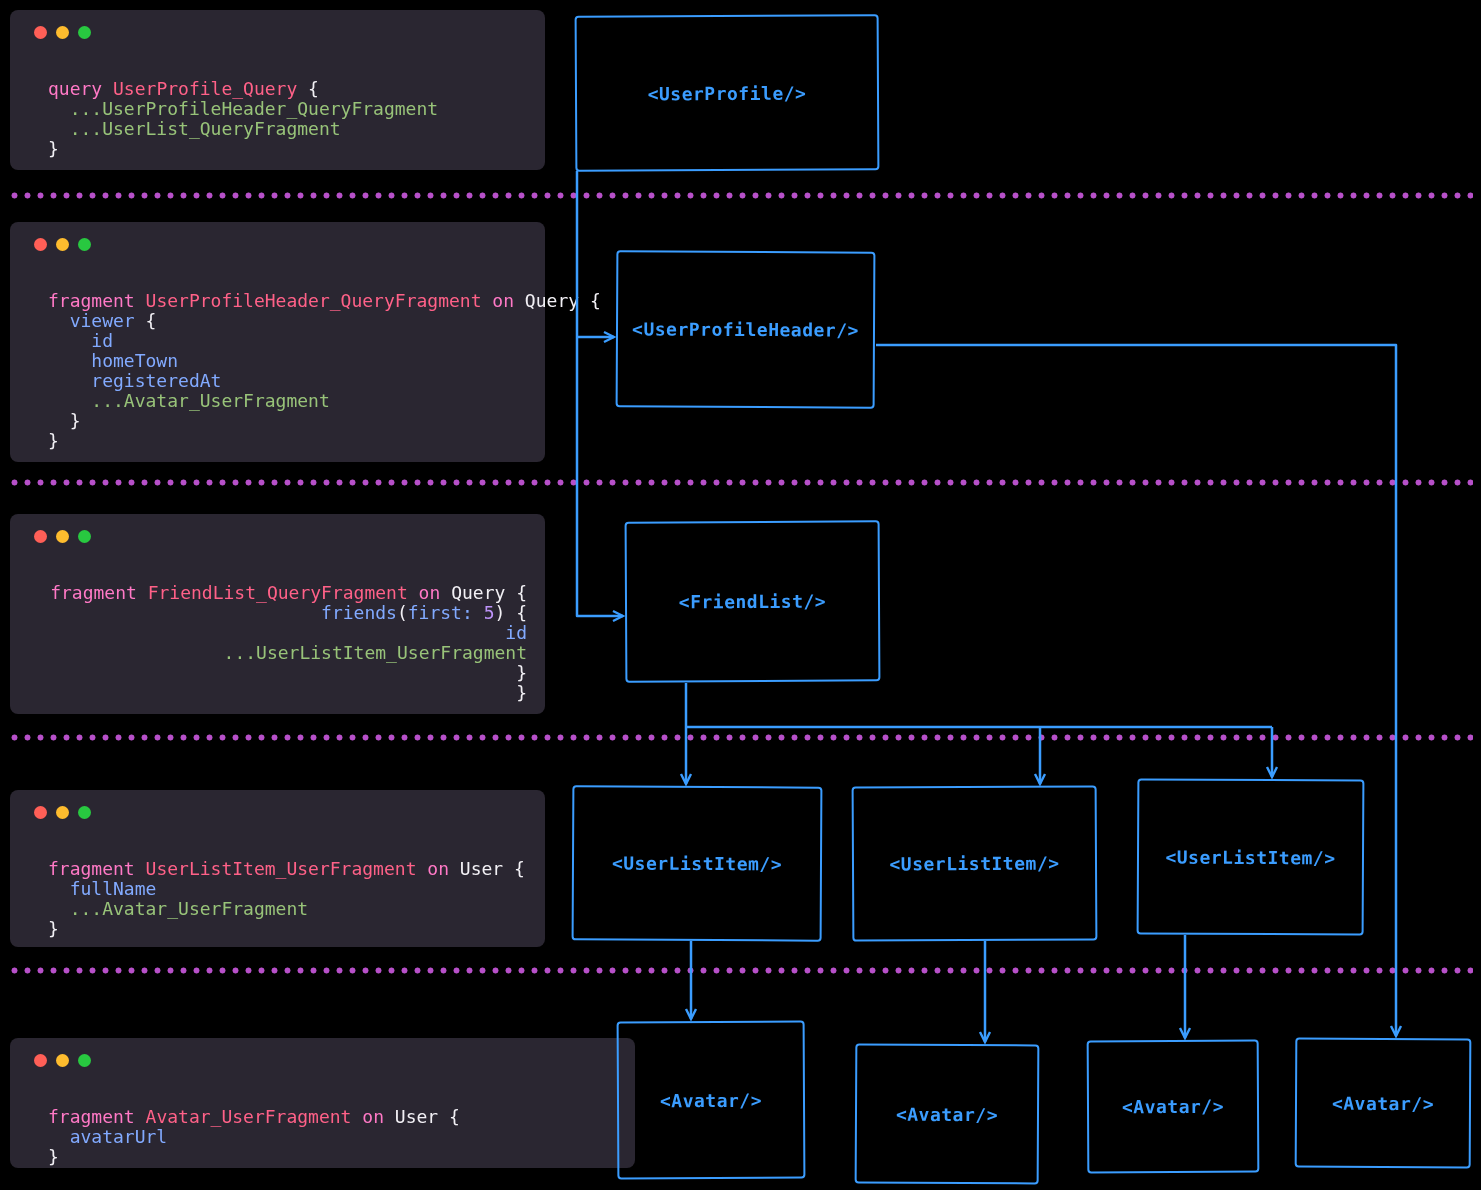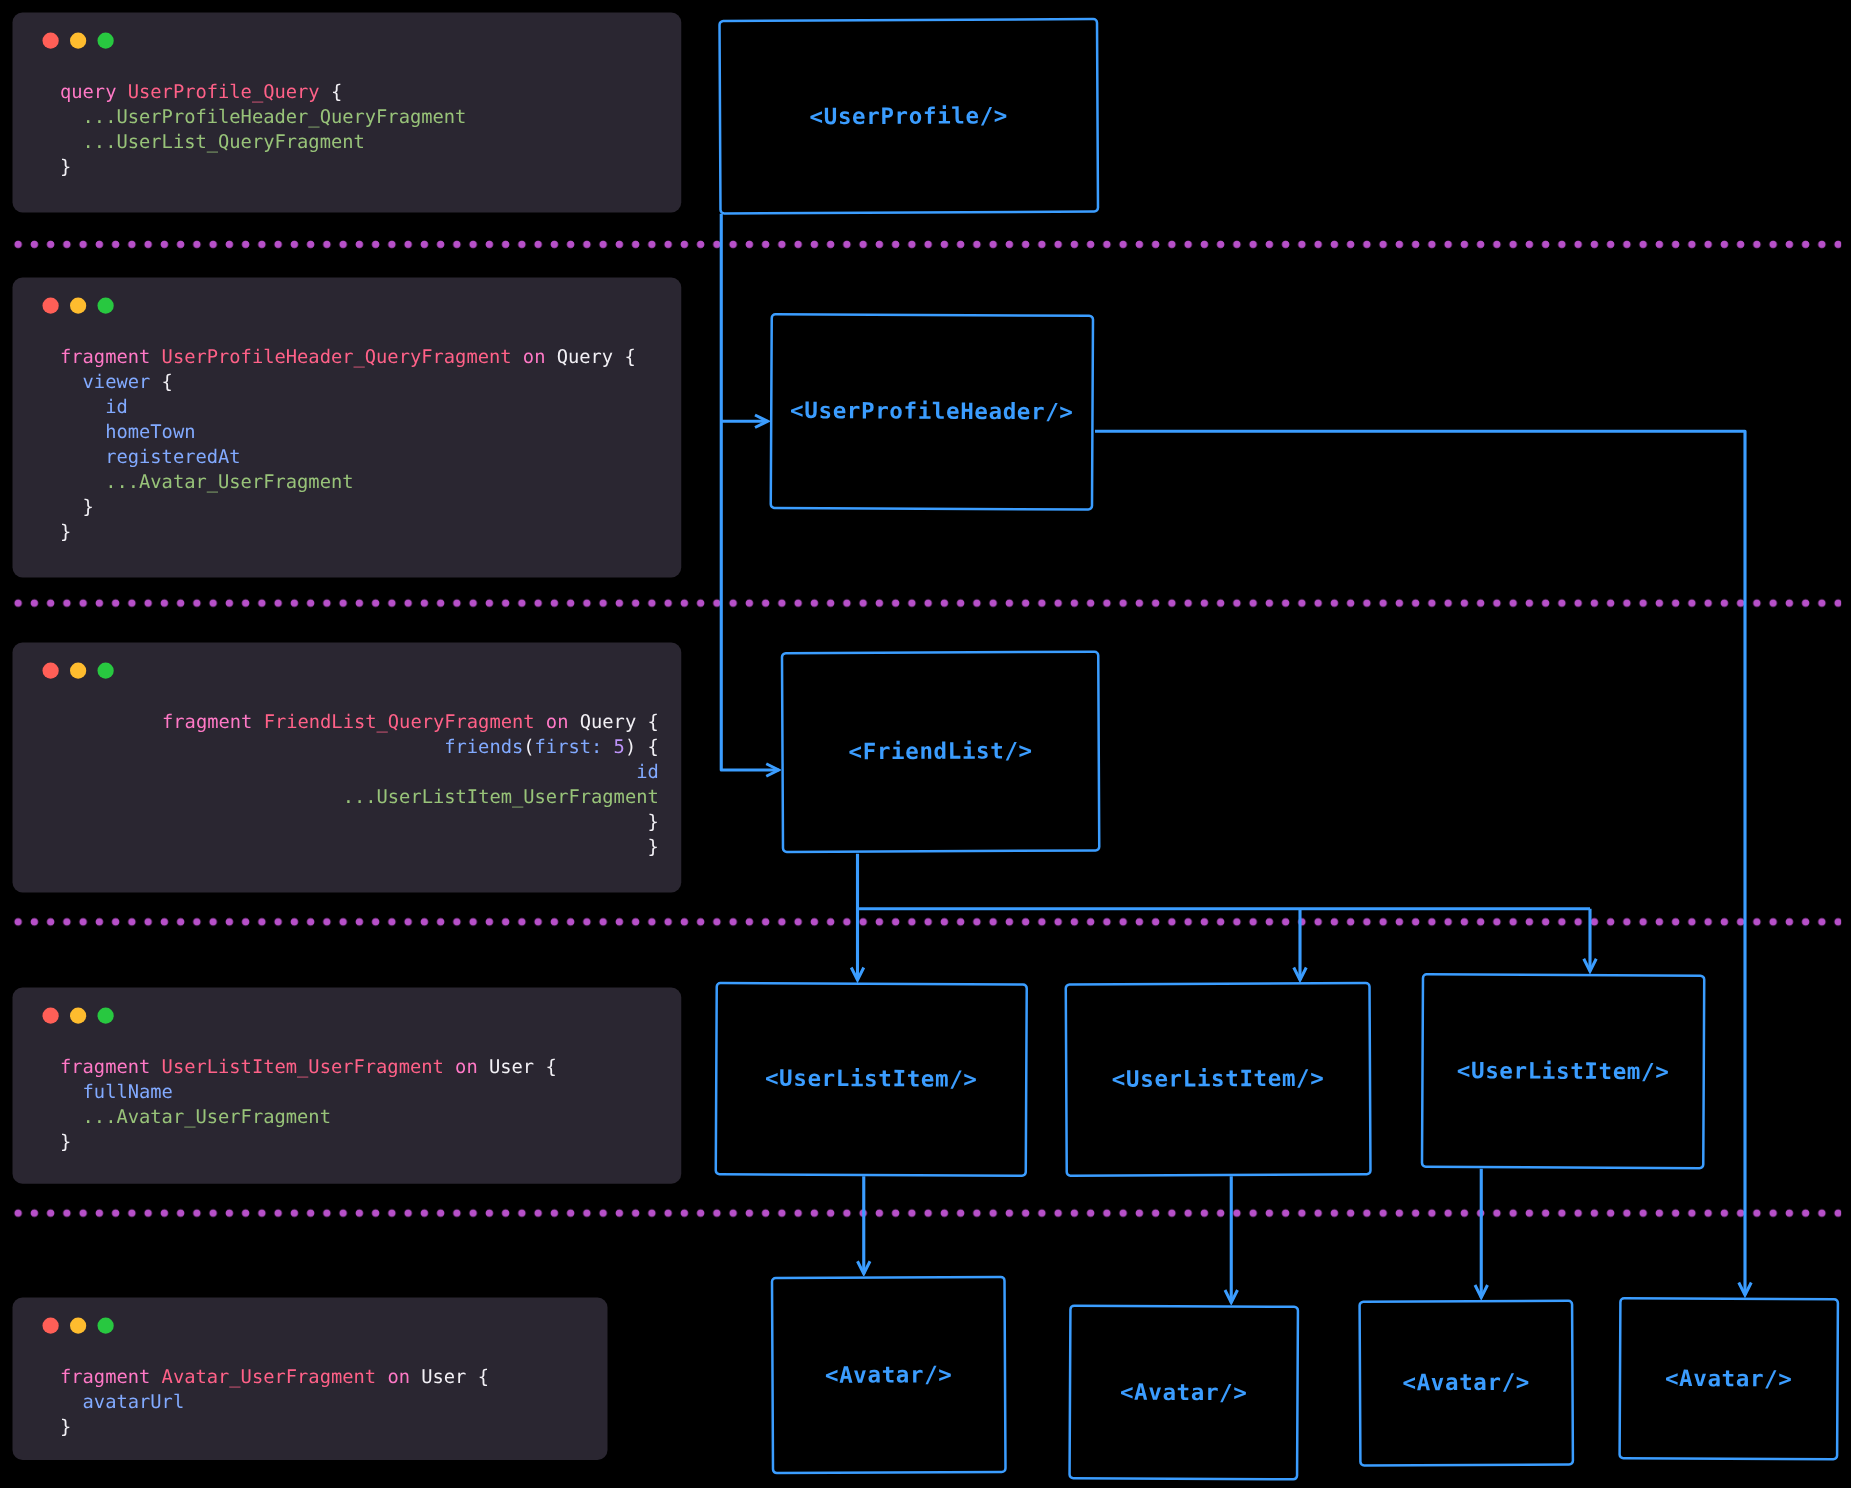--- a/index.html
+++ b/index.html
@@ -14,23 +14,23 @@
   .panel {
     position: absolute; background: var(--panel-bg, #2a2631);
     border-radius: 8px; padding: 16px 18px; z-index: 2;
   }
   .dots { display: flex; gap: 9px; padding-left: 6px; }
   .dot { width: 13px; height: 13px; border-radius: 50%; }
   .dot.red    { background: var(--dot-red, #ff5f57); }
   .dot.yellow { background: var(--dot-yellow, #febc2e); }
   .dot.green  { background: var(--dot-green, #28c840); }
   .code {
-    margin-top: 24px; padding-left: 20px;
+    margin-top: 40px; padding-left: 20px;
     font-family: "DejaVu Sans Mono", monospace;
-    font-size: 15px; line-height: 20px;
+    font-size: 18px; line-height: 20px;
     white-space: pre; color: var(--plain, #f2f0f5);
   }
   .code-line { white-space: pre; }
 
   .cbox {
     position: absolute; border: 2.5px solid var(--blue, #3b9dff);
     border-radius: 4px; background: transparent;
     display: flex; align-items: center; justify-content: center;
     color: var(--blue, #3b9dff); font-weight: bold; font-size: 18px;
     letter-spacing: 0.5px; z-index: 2;
@@ -97,21 +97,21 @@
 
   <section class="panel" style="left: 10px; top: 790px; width: 535px; height: 157px;">
     <div class="dots">
       <span class="dot red"></span>
       <span class="dot yellow"></span>
       <span class="dot green"></span>
     </div>
     <pre class="code"><div class="code-line"><span style="color: rgb(255, 121, 198);">fragment</span><span style="color: rgb(242, 240, 245);"> </span><span style="color: rgb(255, 97, 136);">UserListItem_UserFragment</span><span style="color: rgb(242, 240, 245);"> </span><span style="color: rgb(255, 121, 198);">on</span><span style="color: rgb(242, 240, 245);"> User {</span></div><div class="code-line"><span style="color: rgb(130, 170, 255);">  fullName</span></div><div class="code-line"><span style="color: rgb(152, 195, 121);">  ...Avatar_UserFragment</span></div><div class="code-line"><span style="color: rgb(242, 240, 245);">}</span></div></pre>
   </section>
 
-  <section class="panel" style="left: 10px; top: 1038px; width: 476px; height: 130px;">
+  <section class="panel" style="left: 10px; top: 1038px; width: 625px; height: 130px;">
     <div class="dots">
       <span class="dot red"></span>
       <span class="dot yellow"></span>
       <span class="dot green"></span>
     </div>
     <pre class="code"><div class="code-line"><span style="color: rgb(255, 121, 198);">fragment</span><span style="color: rgb(242, 240, 245);"> </span><span style="color: rgb(255, 97, 136);">Avatar_UserFragment</span><span style="color: rgb(242, 240, 245);"> </span><span style="color: rgb(255, 121, 198);">on</span><span style="color: rgb(242, 240, 245);"> User {</span></div><div class="code-line"><span style="color: rgb(130, 170, 255);">  avatarUrl</span></div><div class="code-line"><span style="color: rgb(242, 240, 245);">}</span></div></pre>
   </section>
 
   <div class="cbox tilt-a" style="left: 575px; top: 15px; width: 304px; height: 156px;">
     <span>&lt;UserProfile/&gt;</span>

